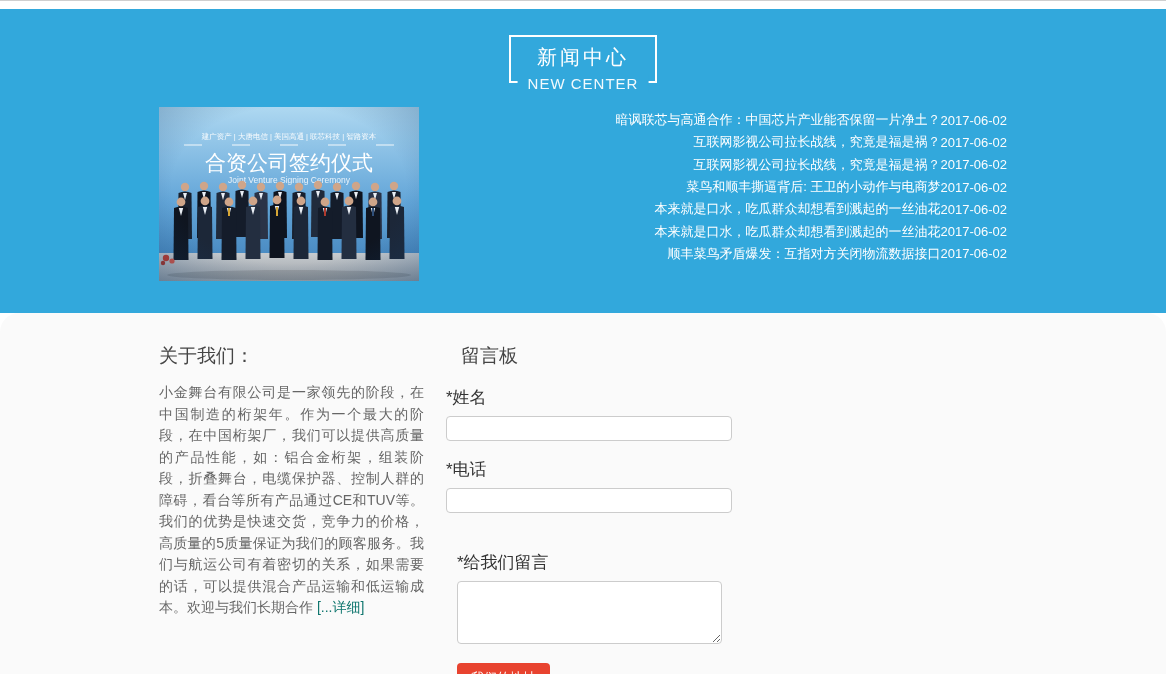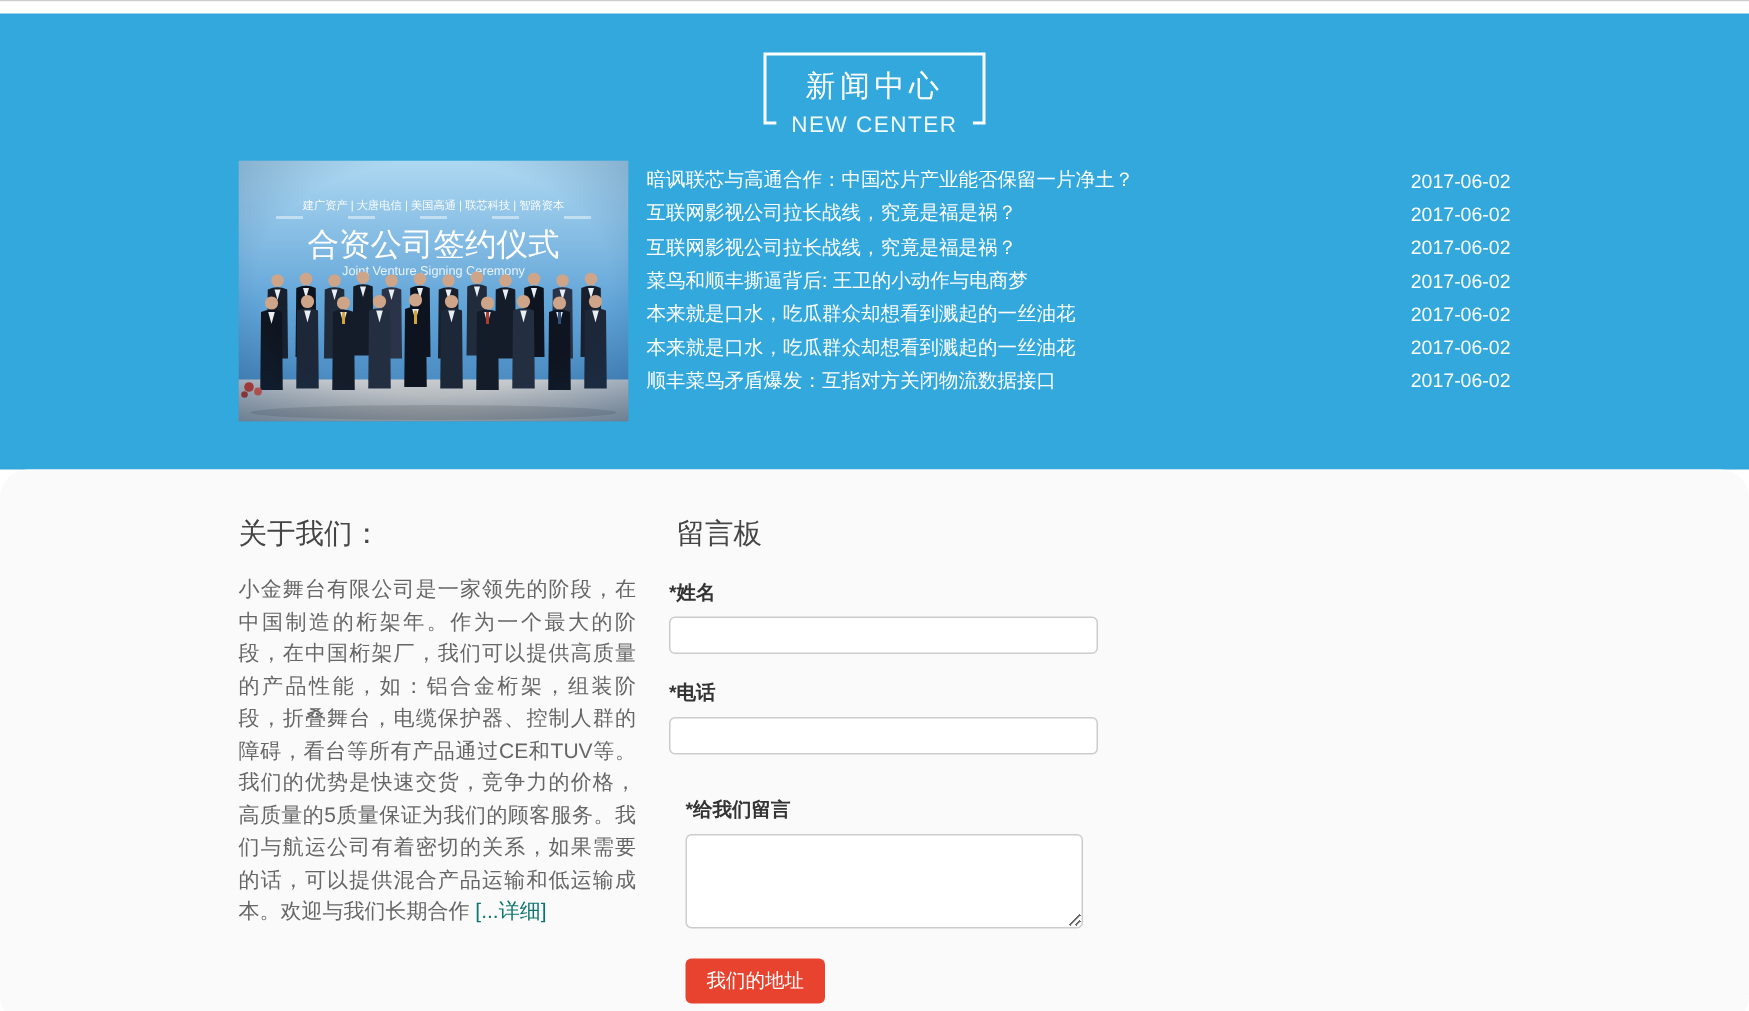--- a/index.html
+++ b/index.html
@@ -59,21 +59,21 @@
     flex:0 0 260px;
     cursor:pointer;
   }
   .news-list{
     flex:1;
     margin-left:12px;
     padding-top:2px;
   }
   .news-row{
     display:flex;
-    justify-content:space-between;
+    justify-content:flex-end;
     align-items:center;
     height:22.3px;
     font-size:13px;
   }
   .news-row a{
     color:#ffffff;
     text-decoration:none;
   }
   .news-date{color:#fbfdfe;}
 
@@ -107,36 +107,36 @@
   .col-contact{width:253px;flex:0 0 253px;margin-left:22px;}
   .addr-text{
     font-size:14px;color:#5a5a5a;margin:16px 0 0;line-height:22px;
   }
   .contact-heading{margin-top:42px;}
   .contact-lines{margin-top:14px;}
   .contact-lines p{
     margin:0;font-size:14px;color:#5a5a5a;line-height:22px;
   }
   .col-form{width:286px;flex:0 0 286px;margin-left:22px;}
-  .col-form .col-heading{margin-left:5px;}
+  .col-form .col-heading{margin-left:15px;}
   .form-group{margin-top:17px;}
   .form-label{
     display:block;
-    font-size:13px;
-    font-weight:bold;
+    font-size:17px;
+    font-weight:normal;
     color:#333333;
     margin-bottom:7px;
   }
   .text-input{
     width:286px;height:25px;
     border:1px solid #cccccc;border-radius:4px;
     background:#ffffff;padding:2px 6px;font-size:13px;
     font-family:"Liberation Sans","DejaVu Sans",sans-serif;
   }
-  .msg-group{margin-left:11px;margin-top:28px;}
+  .msg-group{margin-left:11px;margin-top:38px;}
   .msg-textarea{
     width:265px;height:63px;
     border:1px solid #cccccc;border-radius:4px;
     background:#ffffff;padding:4px 6px;font-size:13px;
     resize:both;
     font-family:"Liberation Sans","DejaVu Sans",sans-serif;
   }
   .submit-btn{
     margin:15px 0 0 11px;
     background:var(--red);

